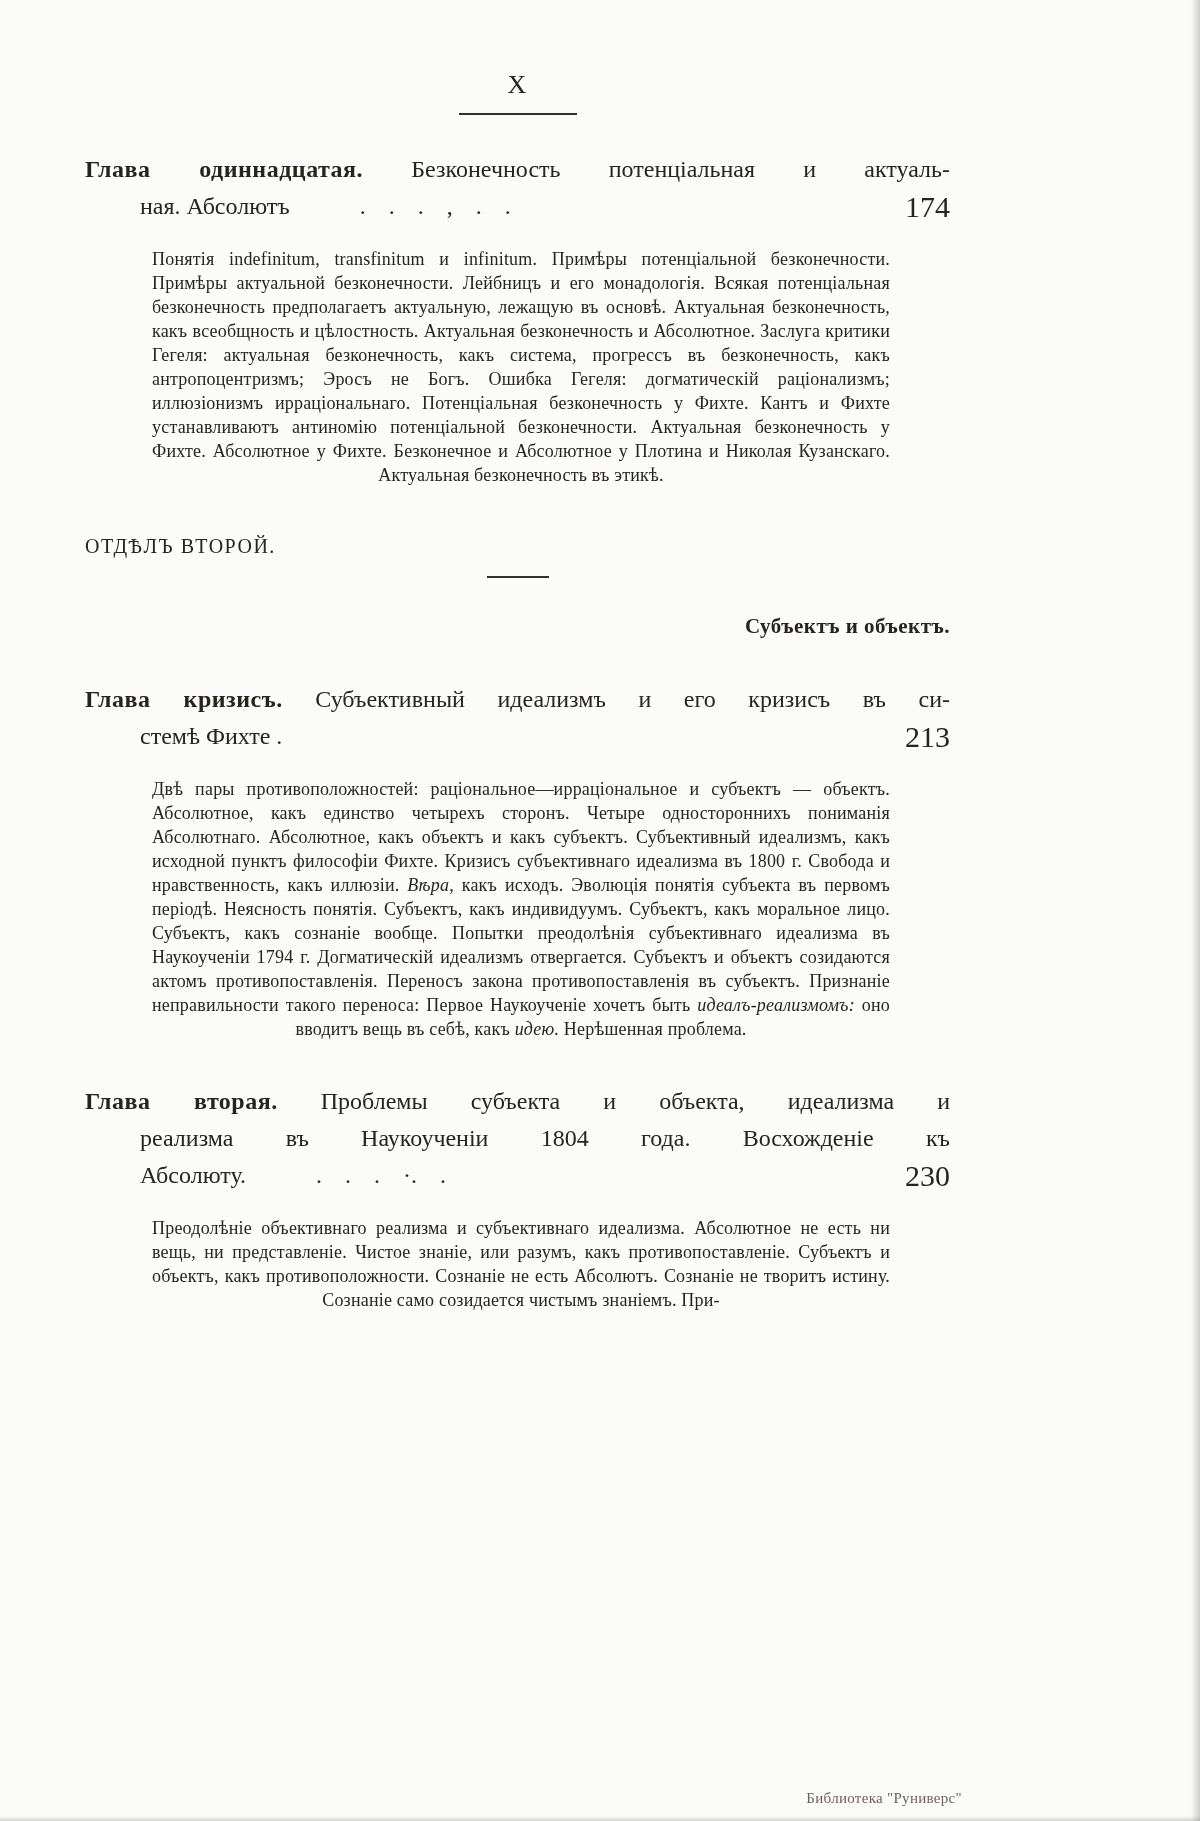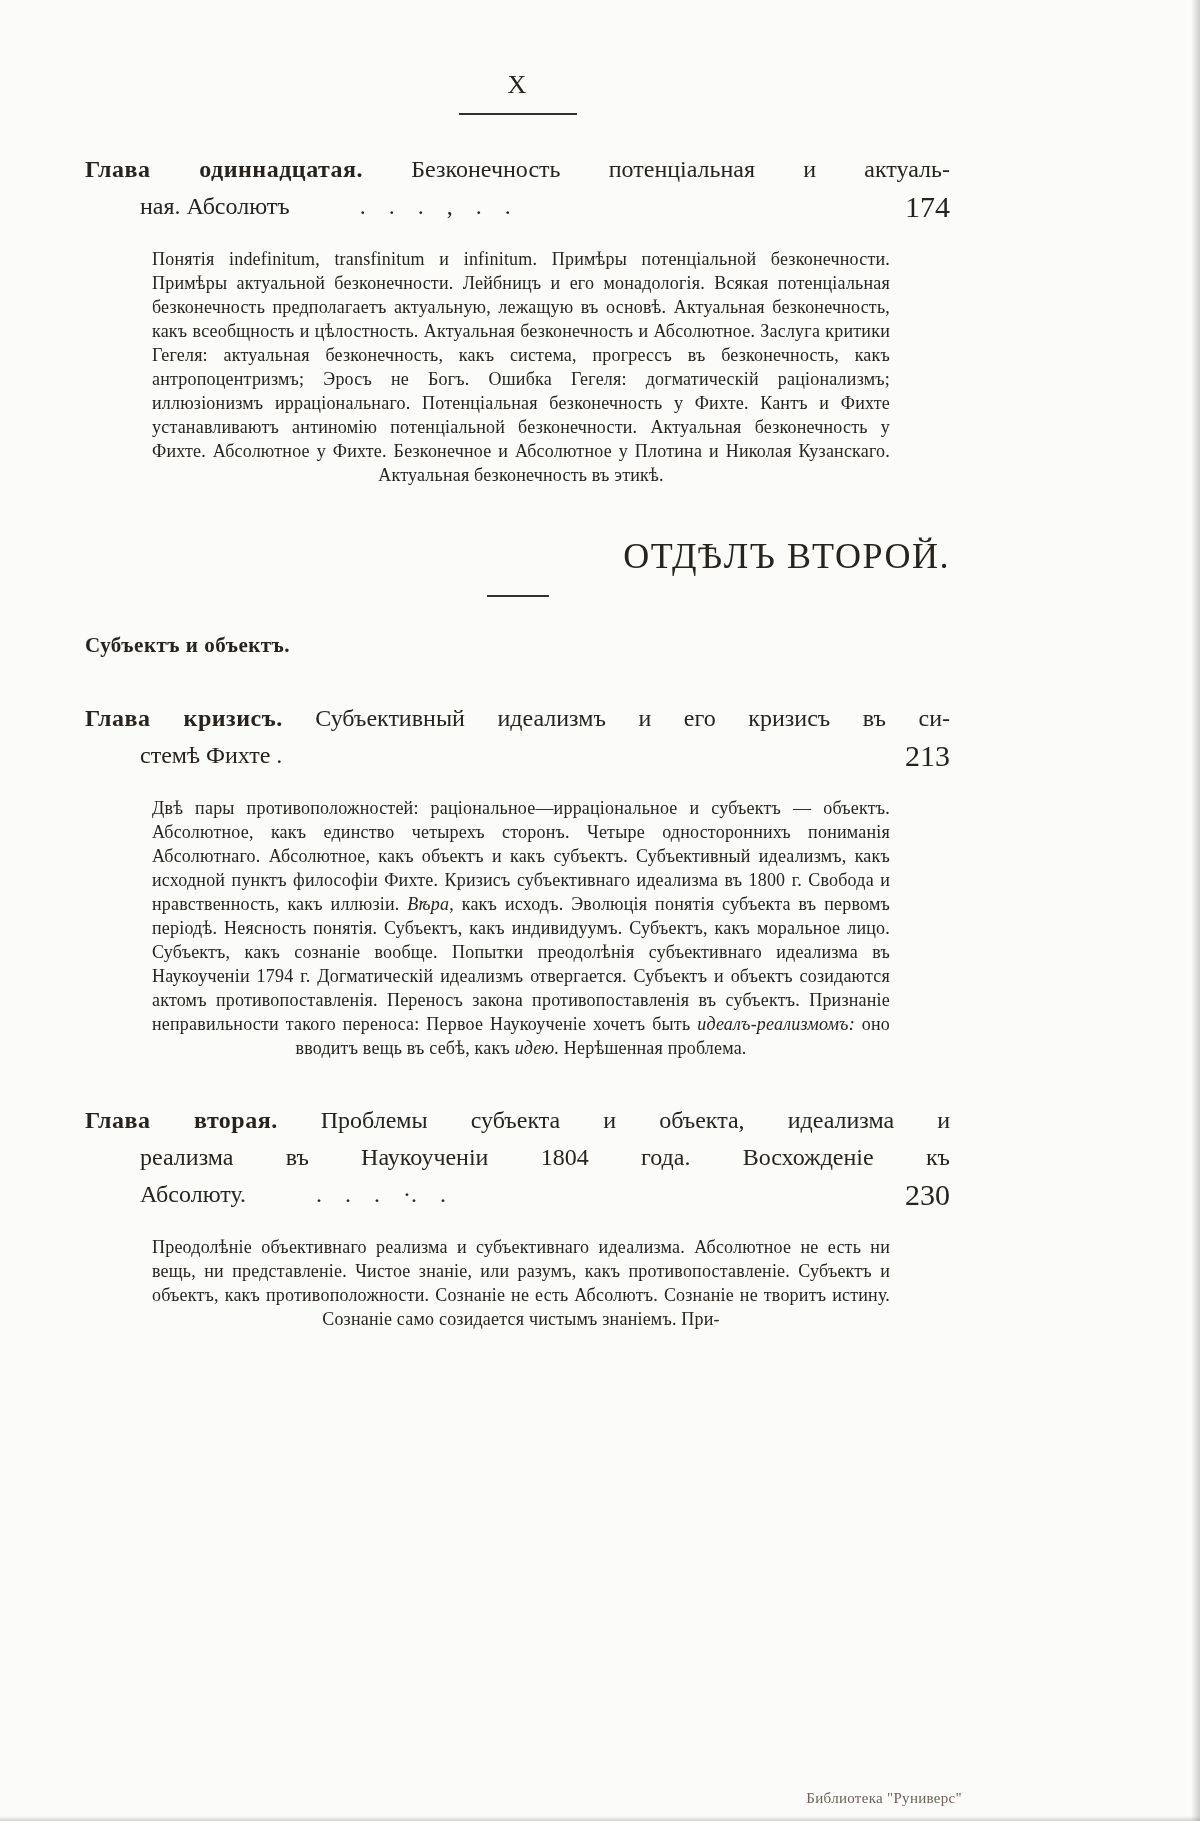--- a/index.html
+++ b/index.html
@@ -41,33 +41,33 @@
   .pagenum { font-size: 30px; }
   .summary {
     font-size: 18px;
     line-height: 24px;
     letter-spacing: .2px;
     text-align: justify;
     text-align-last: center;
     margin: 22px 60px 0 67px;
   }
   .section-title {
-    text-align: right;
-    font-size: 36px;
+    text-align: left;
+    font-size: 20px;
     letter-spacing: 1.5px;
     margin-top: 48px;
   }
   .section-rule {
     width: 62px;
     border: 0;
     border-top: 2px solid #33302b;
     margin: 18px auto 0;
   }
   .section-subtitle {
-    text-align: left;
+    text-align: right;
     font-size: 21px;
     font-weight: bold;
     letter-spacing: .5px;
     margin-top: 36px;
   }
   .entry2 { margin-top: 42px; }
   .watermark {
     position: absolute;
     right: 238px;
     bottom: 14px;

